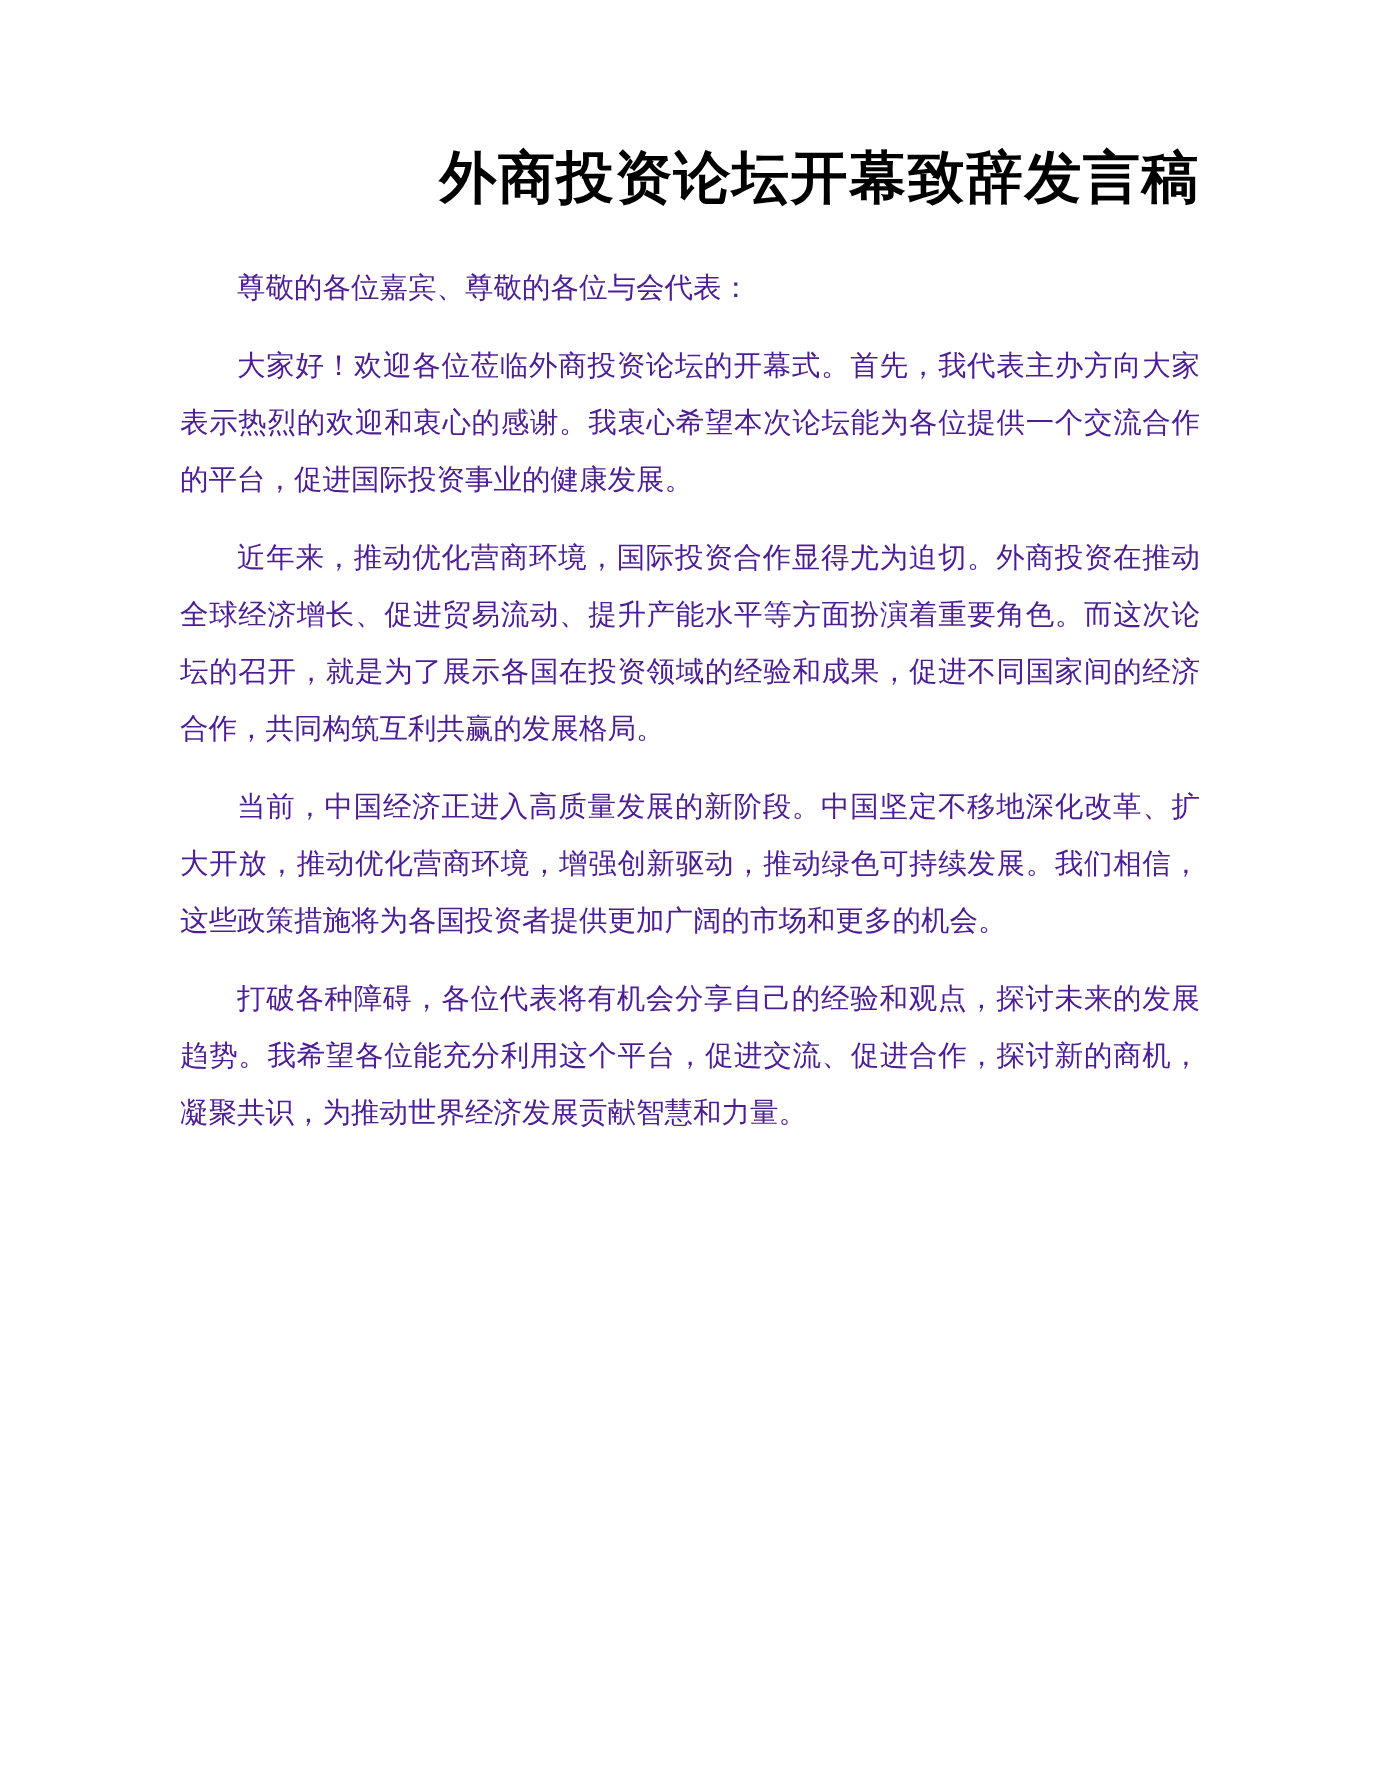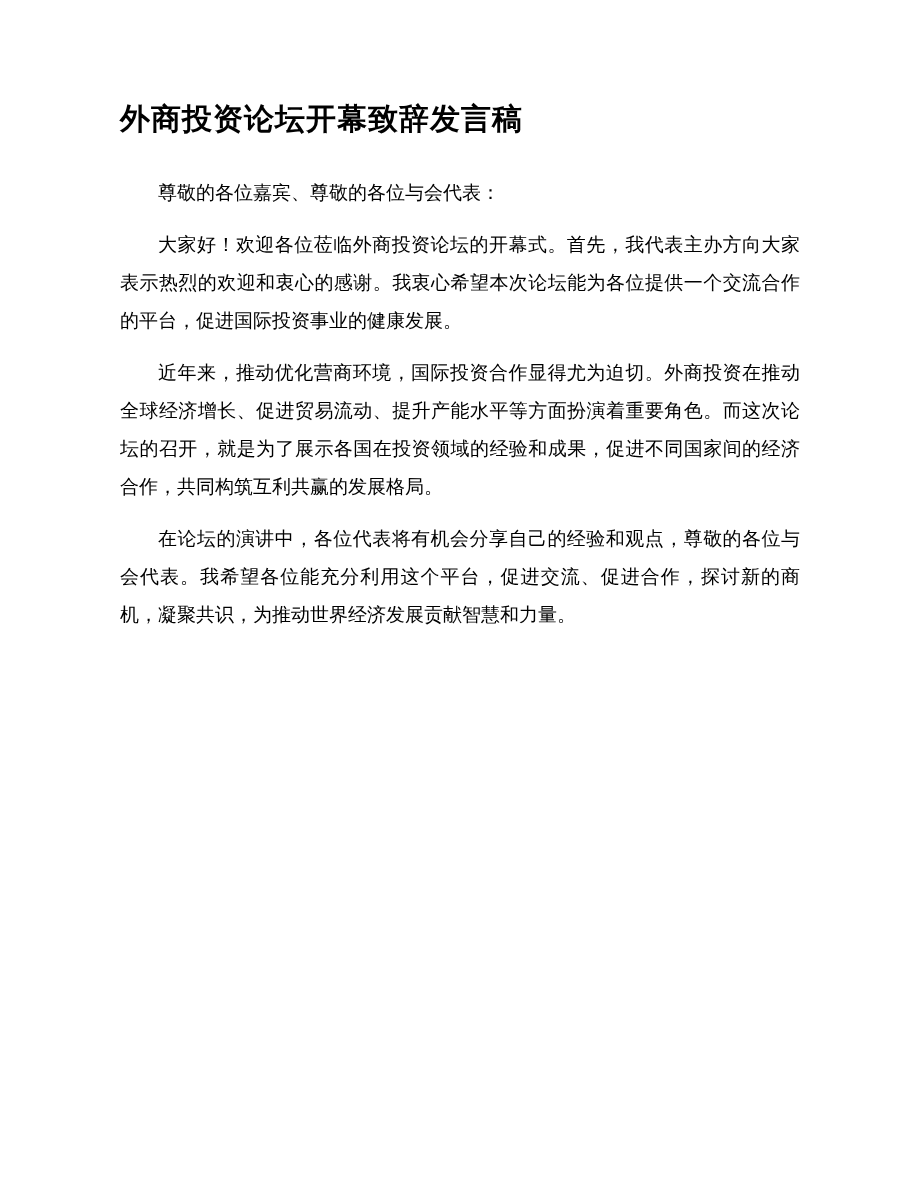--- a/index.html
+++ b/index.html
@@ -13,34 +13,34 @@
     position: relative;
     width: 920px;
     height: 1191px;
     margin: 0 auto;
     background: #ffffff;
     padding: 100px 120px 40px 120px;
     overflow: hidden;
   }
 
   .doc-title {
-    font-size: 30px;
+    font-size: 38px;
     line-height: 38px;
     font-weight: 700;
     color: #000000;
-    text-align: left;
+    text-align: right;
     letter-spacing: 1px;
     margin-bottom: 36px;
     font-family: "Liberation Serif", serif;
   }
 
   .para {
     font-size: 19px;
     line-height: 38px;
-    color: #000000;
+    color: #4c1d95;
     text-align: justify;
     text-indent: 2em;
     margin-bottom: 14px;
     word-break: break-all;
     font-family: "Liberation Serif", serif;
   }
 </style>
 </head>
 <body>
 
@@ -48,15 +48,16 @@
   <h1 class="doc-title">外商投资论坛开幕致辞发言稿</h1>
 
   <p class="para">尊敬的各位嘉宾、尊敬的各位与会代表：</p>
 
   <p class="para">大家好！欢迎各位莅临外商投资论坛的开幕式。首先，我代表主办方向大家表示热烈的欢迎和衷心的感谢。我衷心希望本次论坛能为各位提供一个交流合作的平台，促进国际投资事业的健康发展。</p>
 
   <p class="para">近年来，推动优化营商环境，国际投资合作显得尤为迫切。外商投资在推动全球经济增长、促进贸易流动、提升产能水平等方面扮演着重要角色。而这次论坛的召开，就是为了展示各国在投资领域的经验和成果，促进不同国家间的经济合作，共同构筑互利共赢的发展格局。</p>
 
 
 
+  <p class="para">当前，中国经济正进入高质量发展的新阶段。中国坚定不移地深化改革、扩大开放，推动优化营商环境，增强创新驱动，推动绿色可持续发展。我们相信，这些政策措施将为各国投资者提供更加广阔的市场和更多的机会。</p>
 
-  <p class="para">在论坛的演讲中，各位代表将有机会分享自己的经验和观点，尊敬的各位与会代表。我希望各位能充分利用这个平台，促进交流、促进合作，探讨新的商机，凝聚共识，为推动世界经济发展贡献智慧和力量。</p>
+  <p class="para">打破各种障碍，各位代表将有机会分享自己的经验和观点，探讨未来的发展趋势。我希望各位能充分利用这个平台，促进交流、促进合作，探讨新的商机，凝聚共识，为推动世界经济发展贡献智慧和力量。</p>
 </div>
 
 </body></html>

